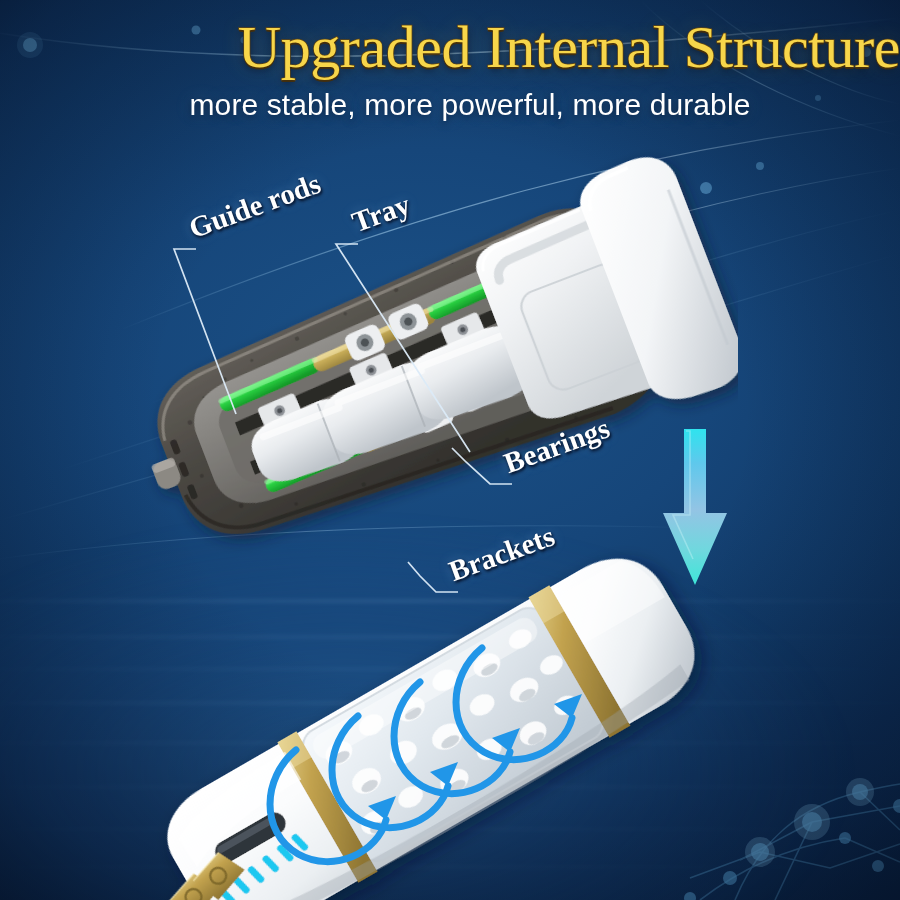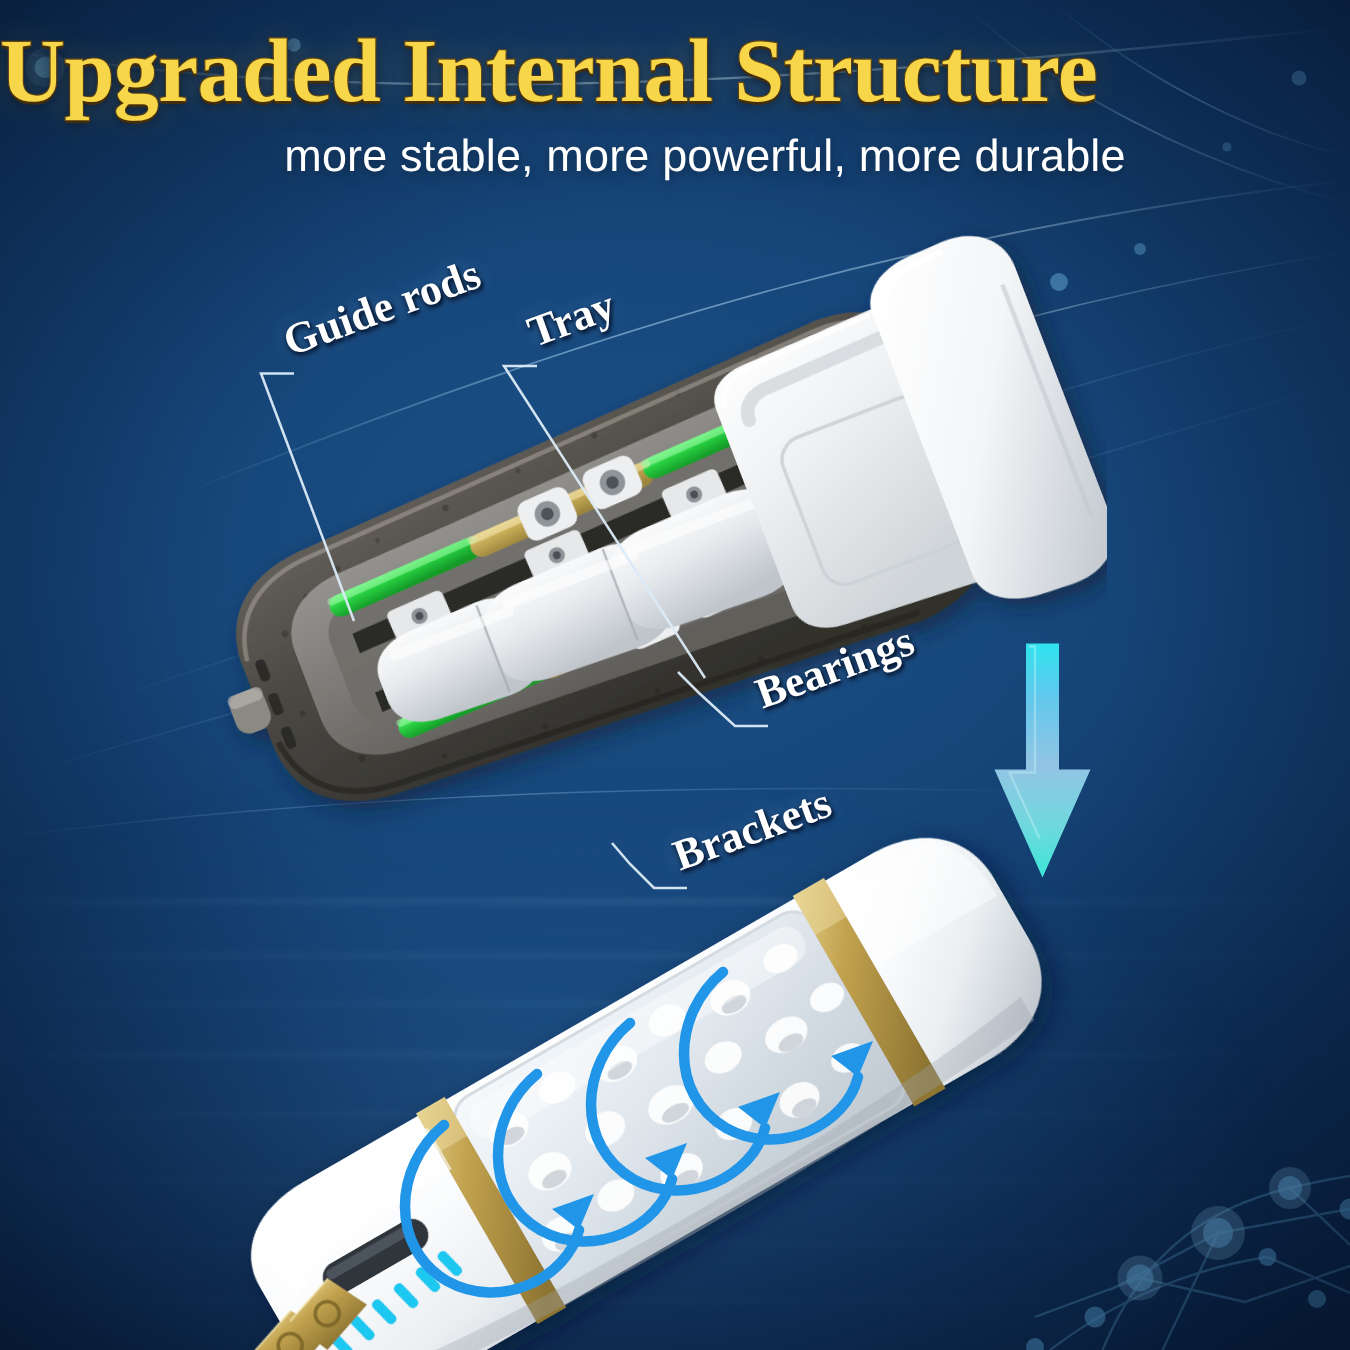--- a/index.html
+++ b/index.html
@@ -49,23 +49,23 @@
     background: linear-gradient(90deg, rgba(150,205,245,0) 0%, rgba(160,210,250,0.30) 18%, rgba(185,225,255,0.46) 46%, rgba(150,205,245,0.22) 74%, rgba(150,205,245,0) 100%);
     filter: blur(2.2px);
   }
   .streaks, .netwrap { position: absolute; inset: 0; }
 
   
   .headline {
     position: absolute;
     left: 0; right: 0;
     top: 16px;
-    text-align: left;
+    text-align: right;
     font-family: "Liberation Serif", "DejaVu Serif", serif;
-    font-weight: bold;
+    font-weight: normal;
     font-size: 60px;
     letter-spacing: -0.4px;
     color: #F7D64A;
     line-height: 1.06;
     -webkit-text-stroke: 1.6px #6b4a10;
     paint-order: stroke fill;
     text-shadow:
       0 2px 0 rgba(70,46,6,0.85),
       0 3px 7px rgba(6,20,45,0.75),
       0 0 22px rgba(255,214,70,0.22);

